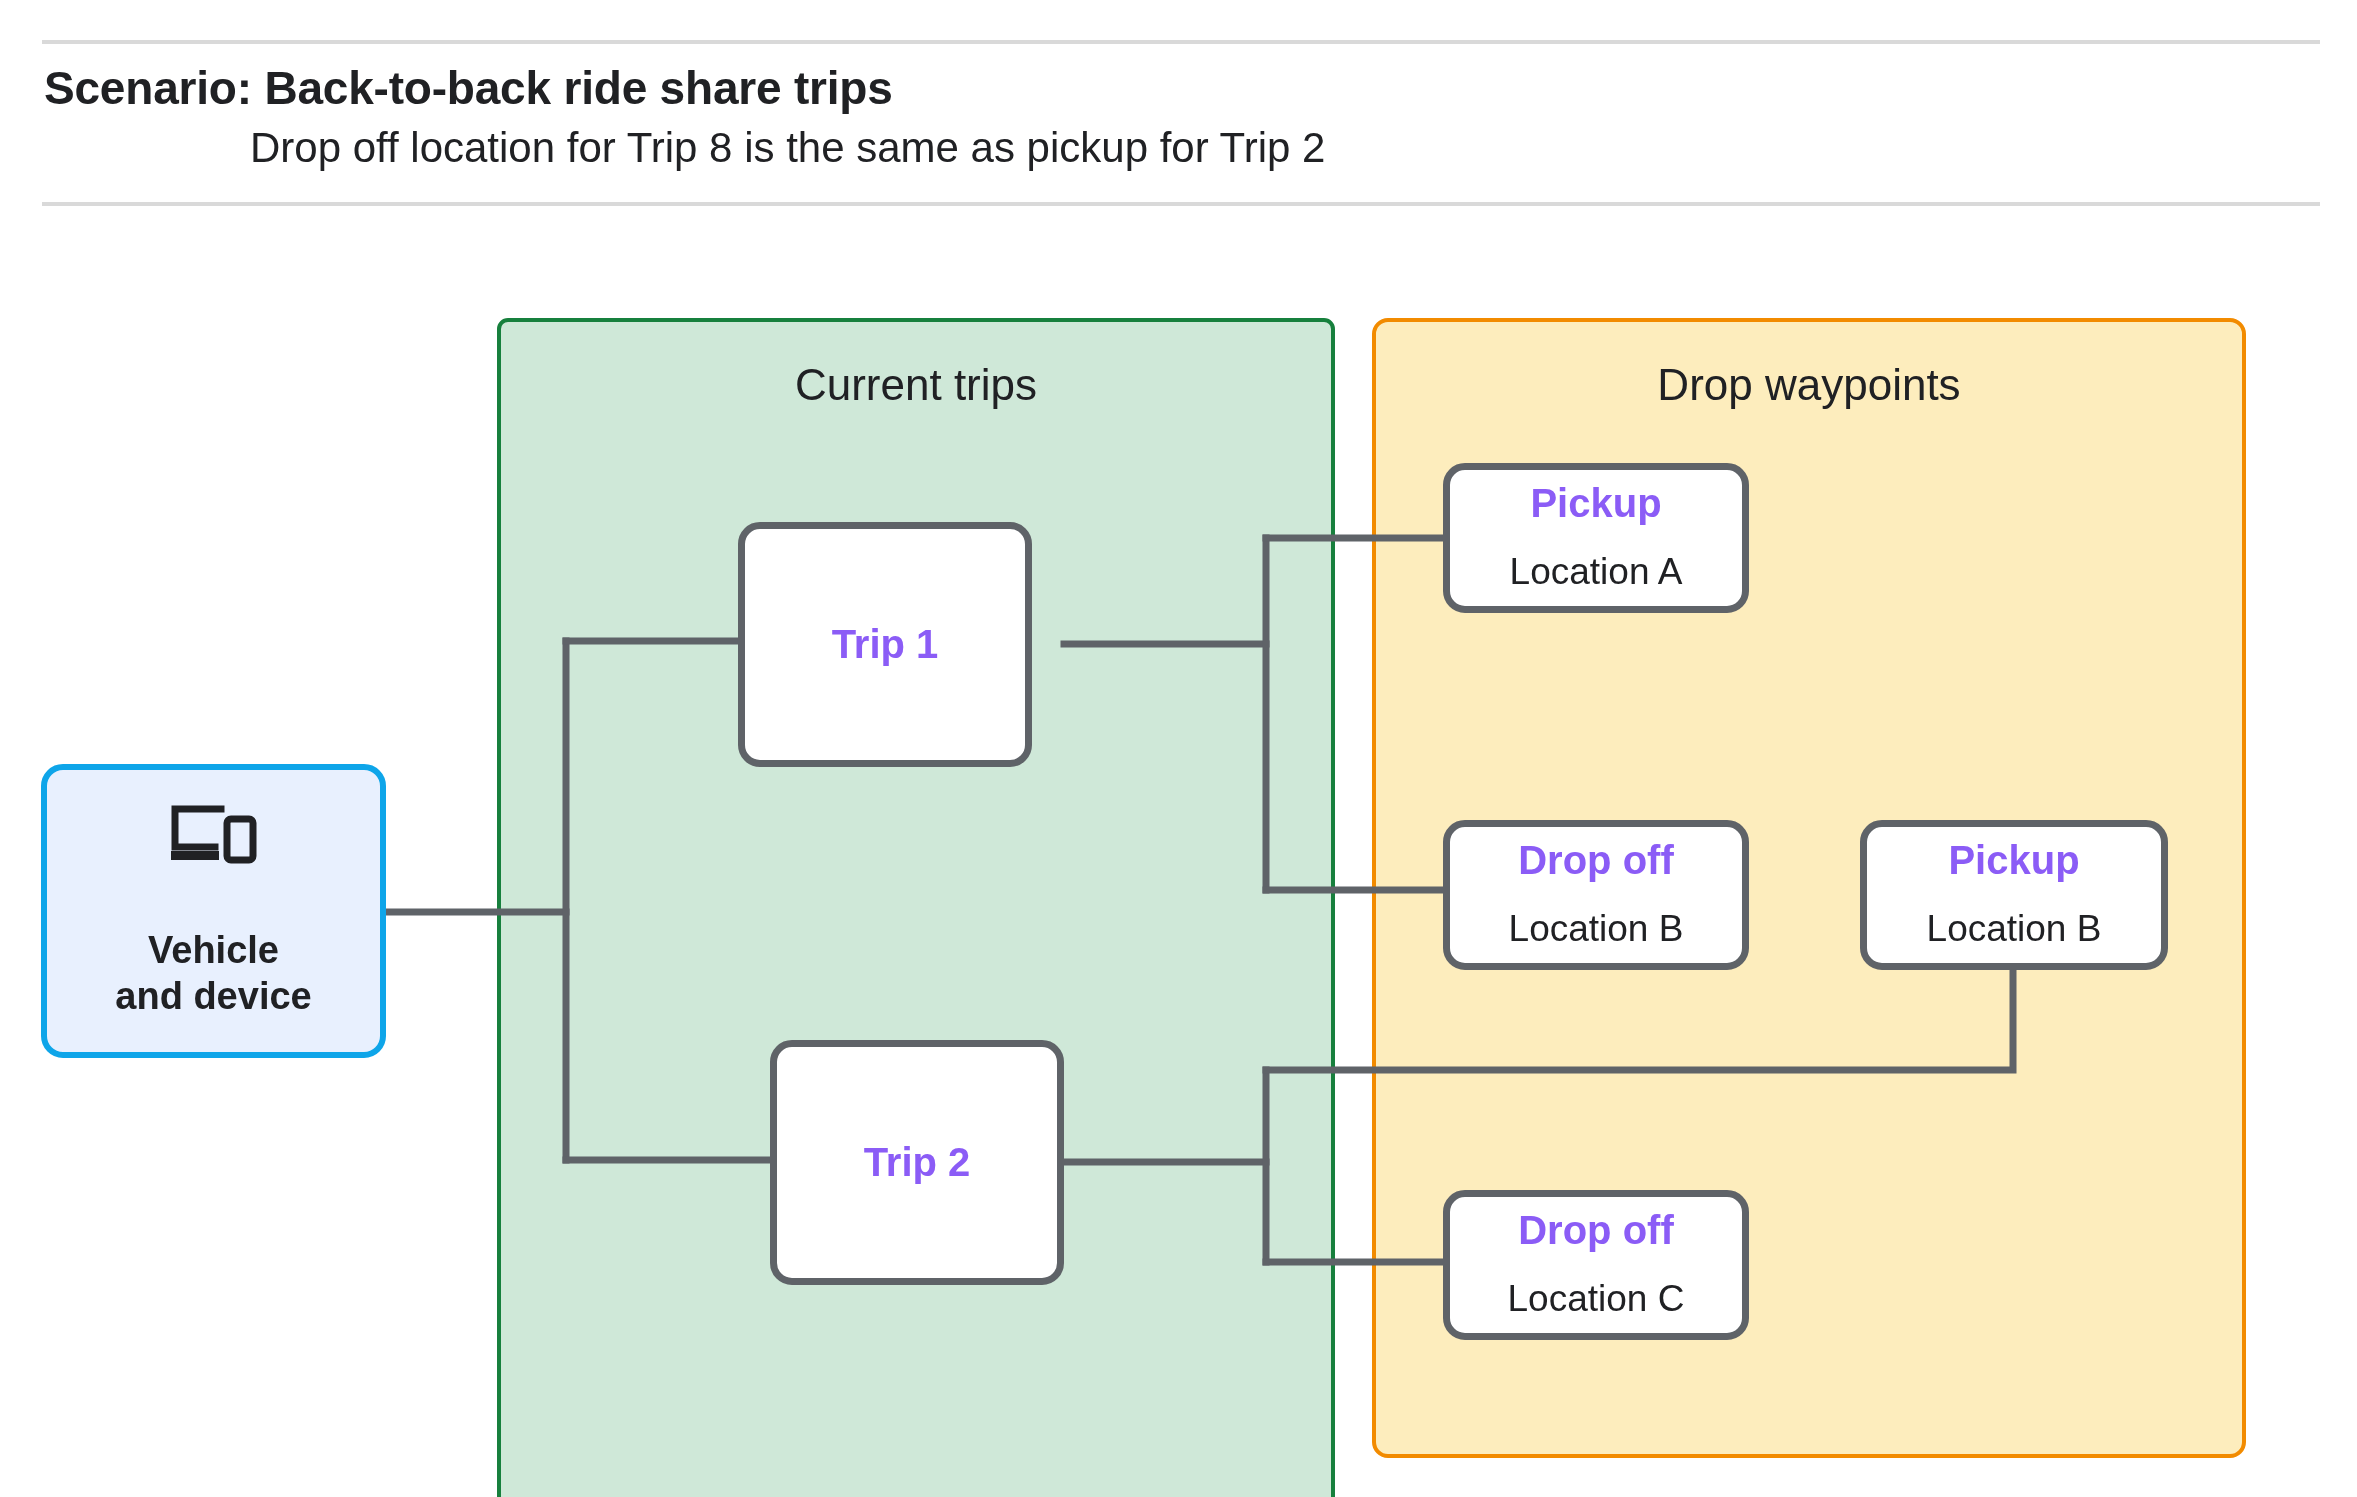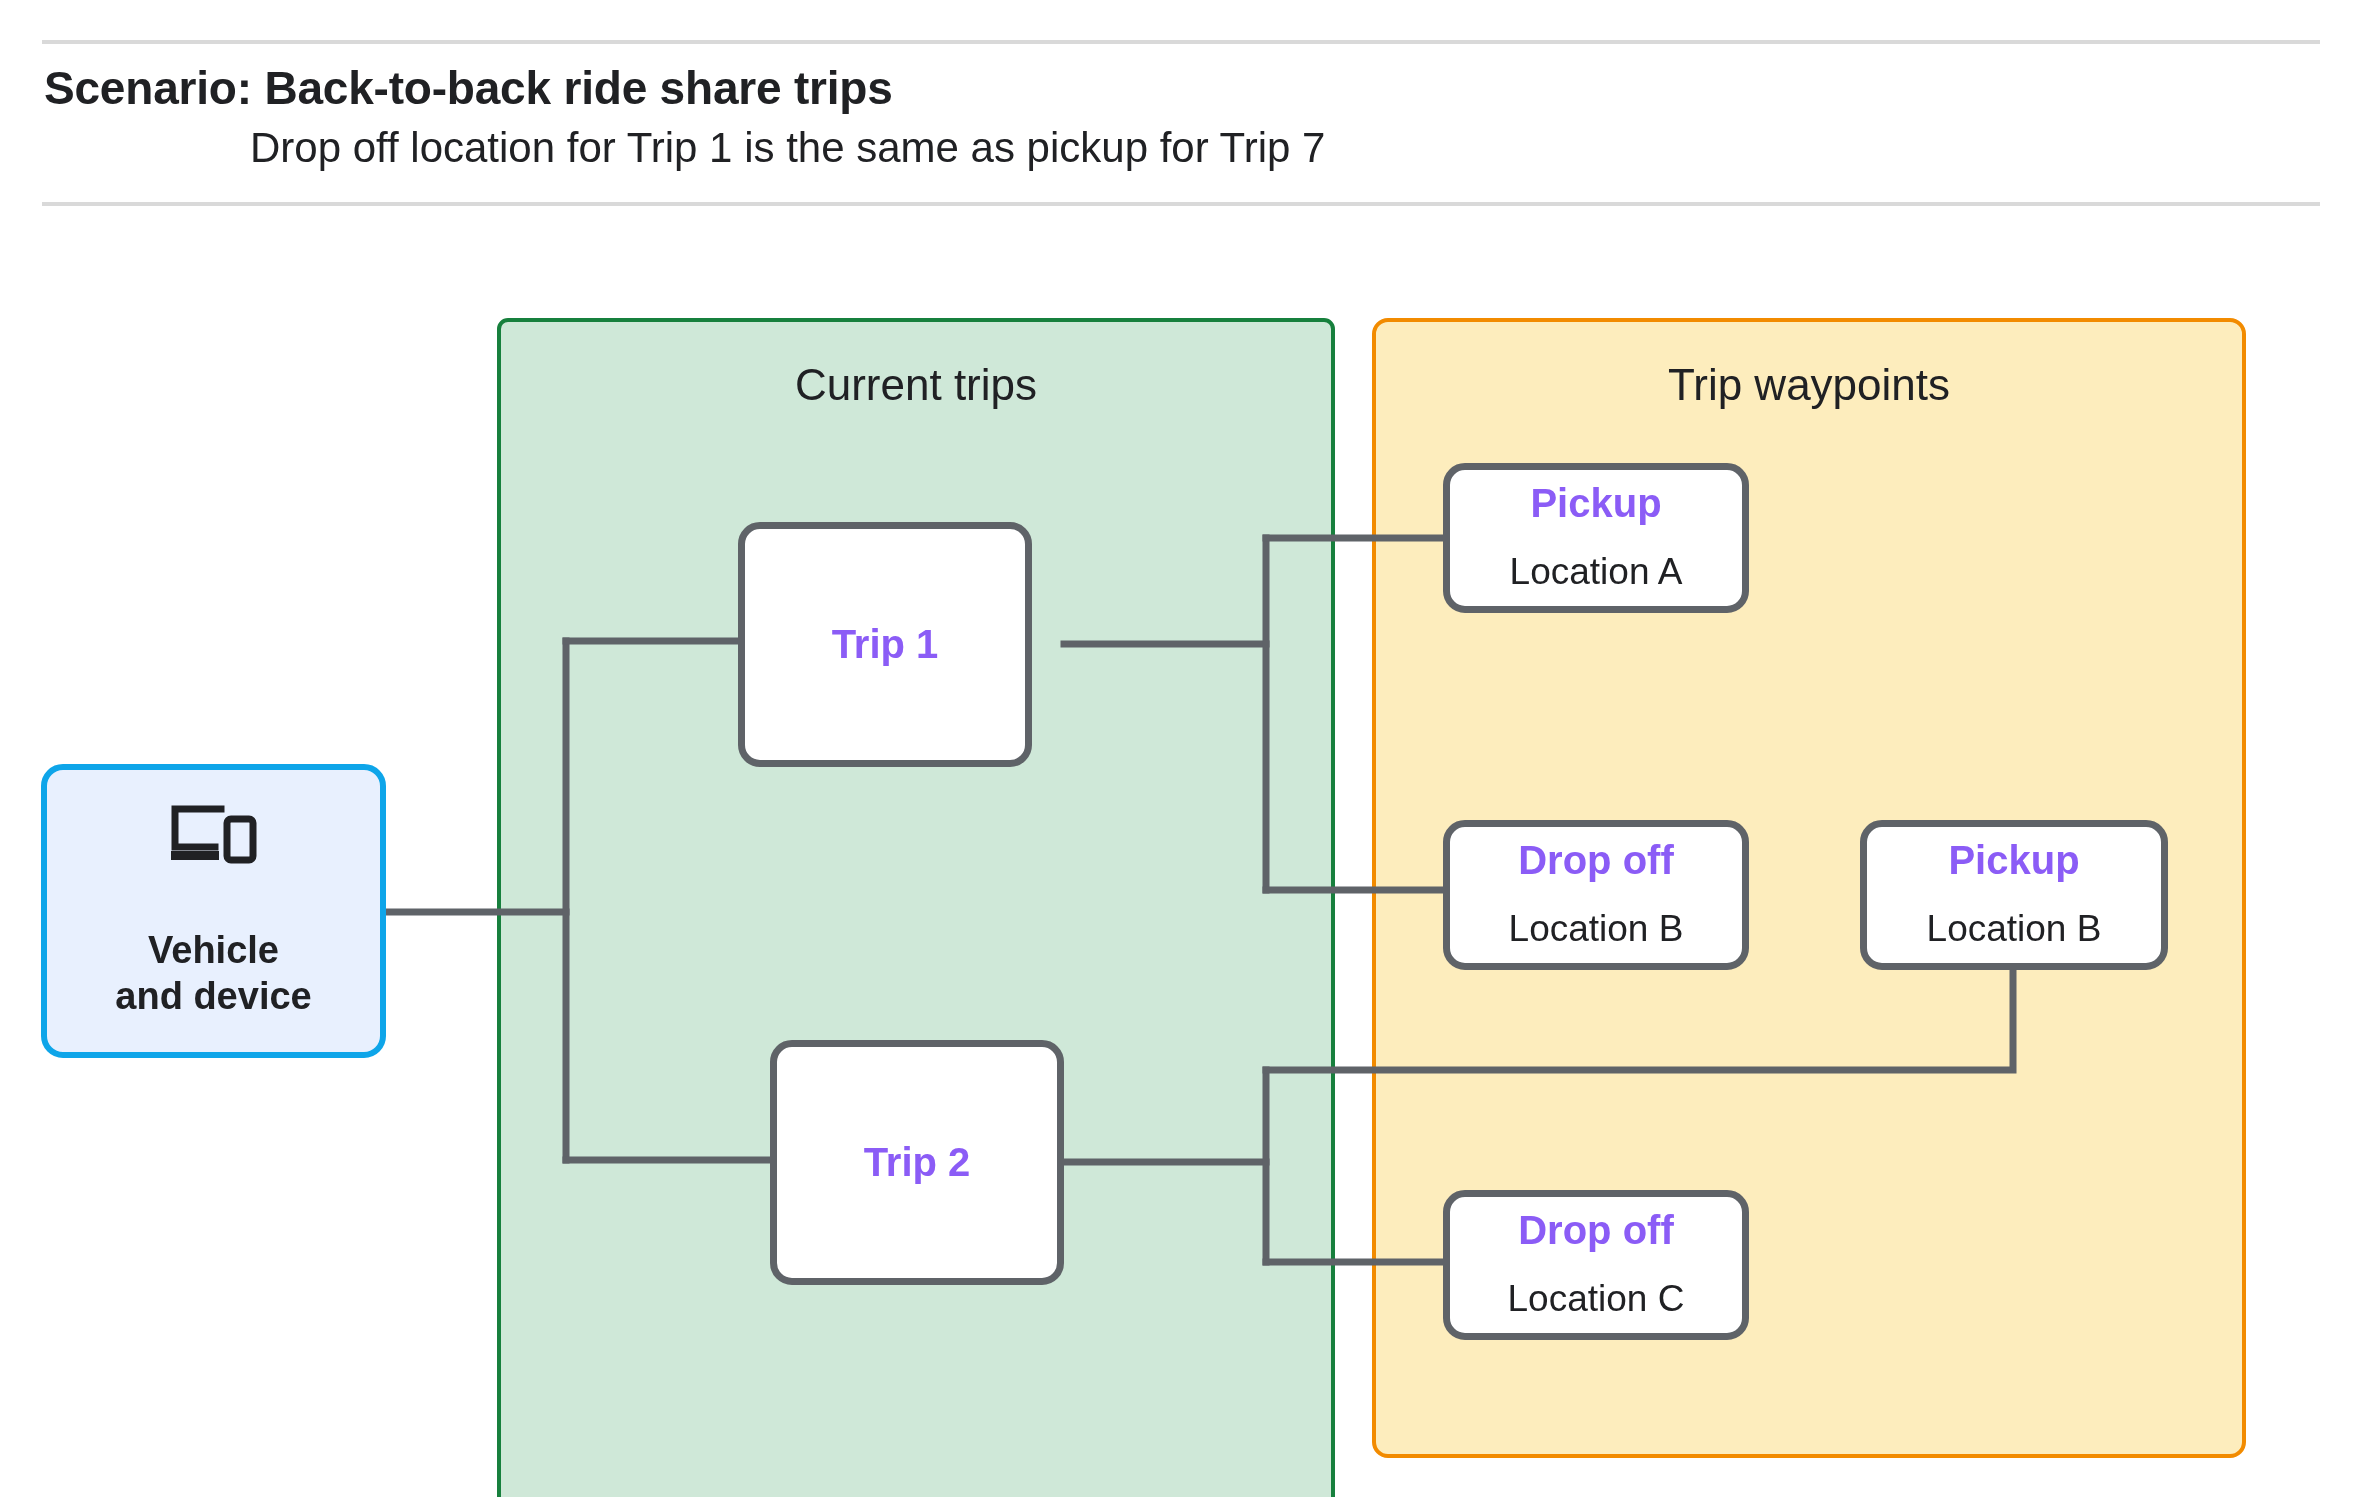--- a/index.html
+++ b/index.html
@@ -175,29 +175,29 @@
     white-space: pre-line;
   }
 </style>
 </head>
 <body>
 
 <div id="page">
 
   <div class="hrule top"></div>
   <div id="page-title">Scenario: Back-to-back ride share trips</div>
-  <div id="page-subtitle">Drop off  location for Trip 1 is the same as pickup for Trip 7</div>
+  <div id="page-subtitle">Drop off  location for Trip 8 is the same as pickup for Trip 2</div>
   <div class="hrule bottom"></div>
 
   <div id="group-current-trips" class="group">
     <div class="group-title">Current trips</div>
   </div>
 
   <div id="group-trip-waypoints" class="group">
-    <div class="group-title">Trip waypoints</div>
+    <div class="group-title">Drop waypoints</div>
   </div>
 
   <svg id="wires" viewBox="0 0 2357 1497">
 
     <path d="M 386 912 H 566"></path>
     <path d="M 566 641 V 1160"></path>
     <path d="M 566 641 H 770"></path>
     <path d="M 566 1160 H 770"></path>
 
     <path d="M 1064 644 H 1266"></path>

